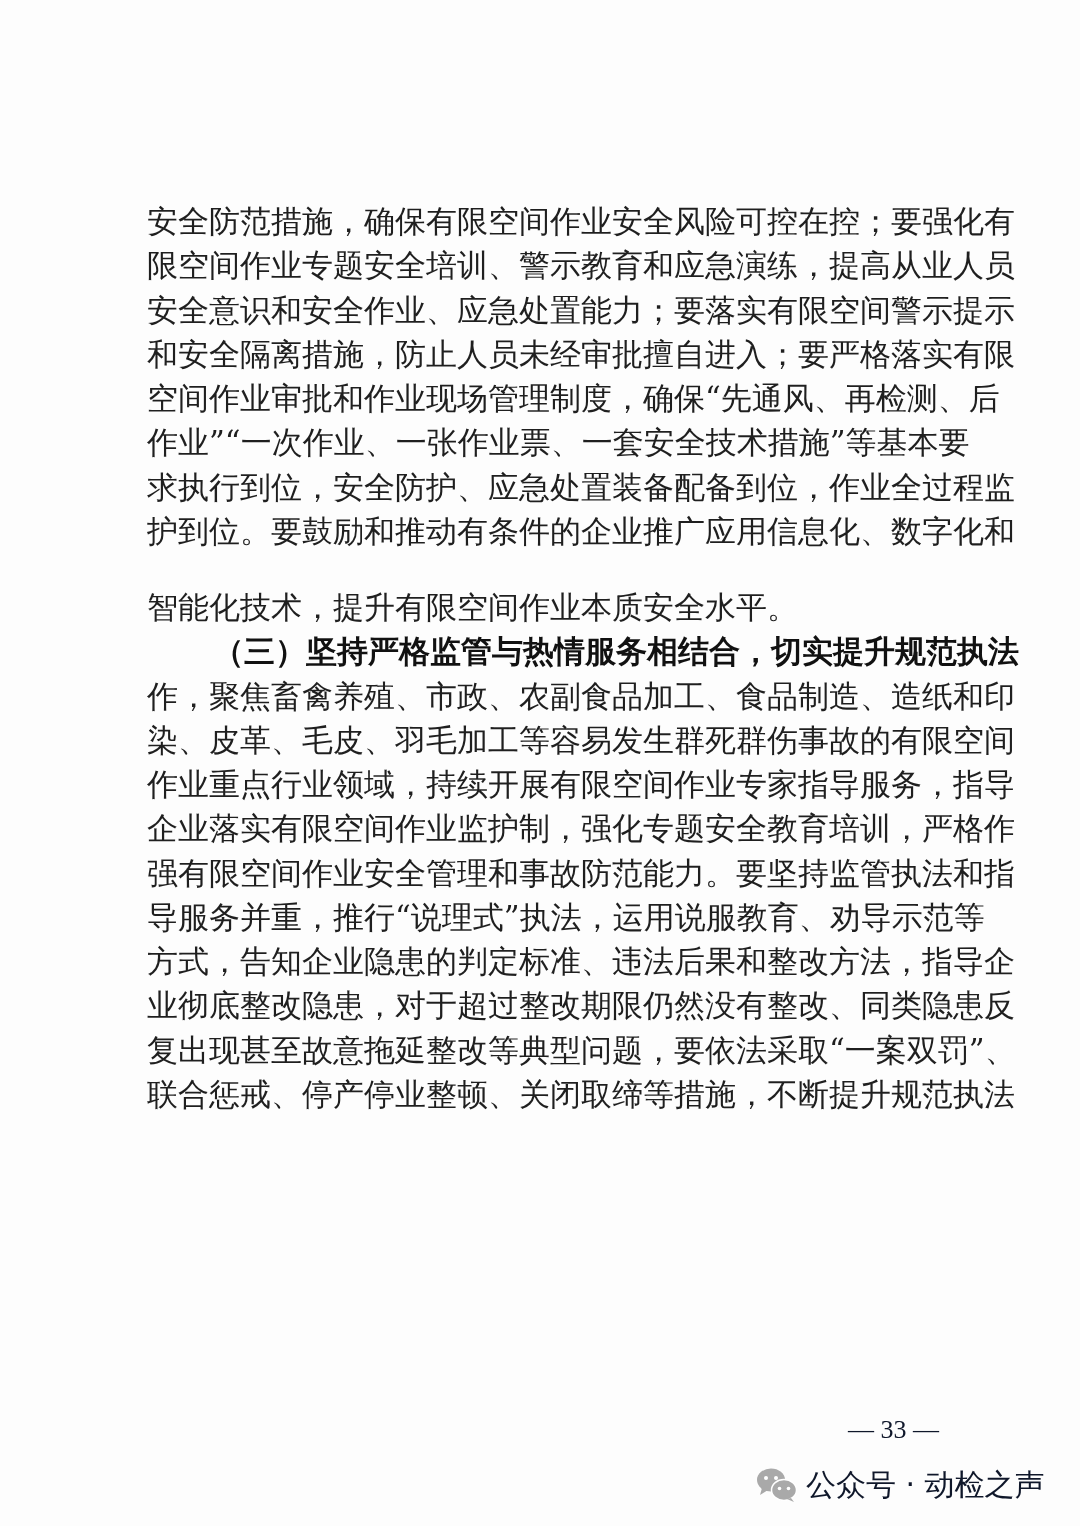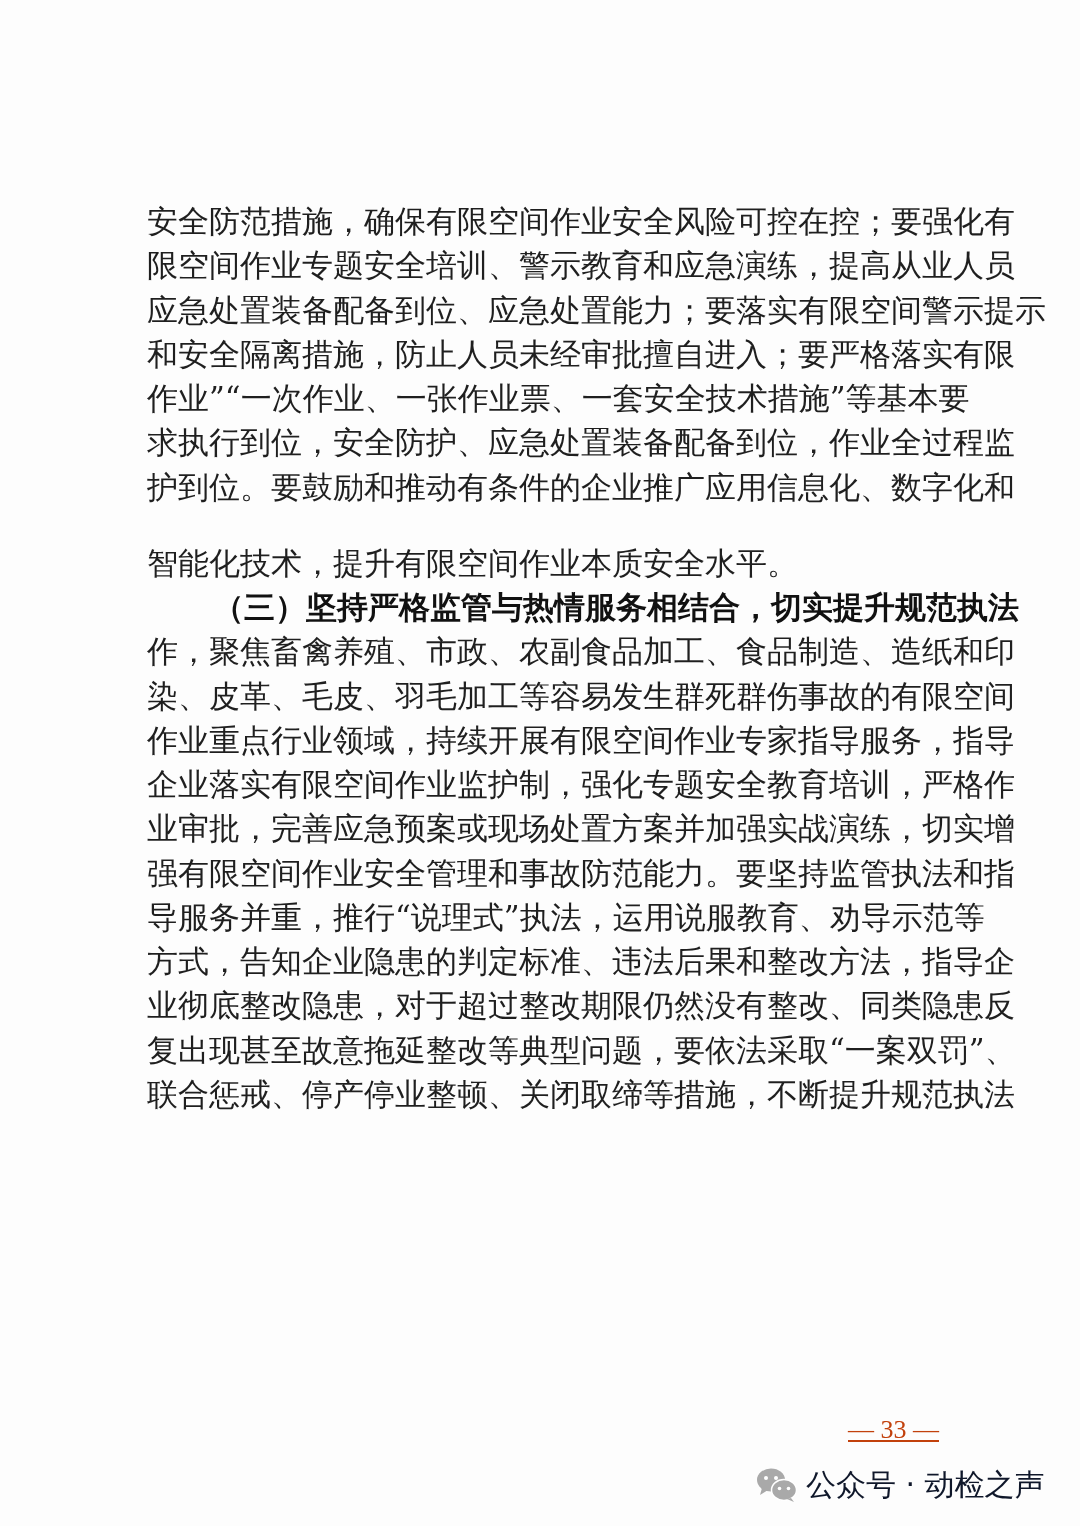--- a/index.html
+++ b/index.html
@@ -51,24 +51,23 @@
     .heading {
       font-weight: bold;
       color: #111;
     }
     .page-number {
       position: absolute;
       left: 848px;
       top: 1414px;
       font-size: 26px;
       line-height: 32px;
-      color: #c2410c;
+      color: #0f172a;
       font-family: "Liberation Serif", "DejaVu Serif", serif;
       white-space: nowrap;
-      text-decoration: underline;
     }
     .watermark {
       position: absolute;
       left: 756px;
       top: 1466px;
       height: 38px;
       display: flex;
       align-items: center;
       color: #0f172a;
       font-family: "DejaVu Sans", "Liberation Sans", sans-serif;
@@ -84,33 +83,33 @@
   </style>
 </head>
 <body>
 
 <div class="page">
 
   <div class="body-text">
 
     <span class="line">安全防范措施，确保有限空间作业安全风险可控在控；要强化有</span>
     <span class="line">限空间作业专题安全培训、警示教育和应急演练，提高从业人员</span>
-    <span class="line">应急处置装备配备到位、应急处置能力；要落实有限空间警示提示</span>
+    <span class="line">安全意识和安全作业、应急处置能力；要落实有限空间警示提示</span>
     <span class="line">和安全隔离措施，防止人员未经审批擅自进入；要严格落实有限</span>
+    <span class="line">空间作业审批和作业现场管理制度，确保“先通风、再检测、后</span>
     <span class="line">作业”“一次作业、一张作业票、一套安全技术措施”等基本要</span>
     <span class="line">求执行到位，安全防护、应急处置装备配备到位，作业全过程监</span>
     <span class="line">护到位。要鼓励和推动有条件的企业推广应用信息化、数字化和</span>
     <span class="line last">智能化技术，提升有限空间作业本质安全水平。</span>
 
     <span class="line indent heading">（三）坚持严格监管与热情服务相结合，切实提升规范执法</span>
     <span class="line">作，聚焦畜禽养殖、市政、农副食品加工、食品制造、造纸和印</span>
     <span class="line">染、皮革、毛皮、羽毛加工等容易发生群死群伤事故的有限空间</span>
     <span class="line">作业重点行业领域，持续开展有限空间作业专家指导服务，指导</span>
     <span class="line">企业落实有限空间作业监护制，强化专题安全教育培训，严格作</span>
-    <span class="line">业审批，完善应急预案或现场处置方案并加强实战演练，切实增</span>
     <span class="line">强有限空间作业安全管理和事故防范能力。要坚持监管执法和指</span>
     <span class="line">导服务并重，推行“说理式”执法，运用说服教育、劝导示范等</span>
     <span class="line">方式，告知企业隐患的判定标准、违法后果和整改方法，指导企</span>
     <span class="line">业彻底整改隐患，对于超过整改期限仍然没有整改、同类隐患反</span>
     <span class="line">复出现甚至故意拖延整改等典型问题，要依法采取“一案双罚”、</span>
     <span class="line">联合惩戒、停产停业整顿、关闭取缔等措施，不断提升规范执法</span>
   </div>
 
   <div class="page-number">— 33 —</div>
 

